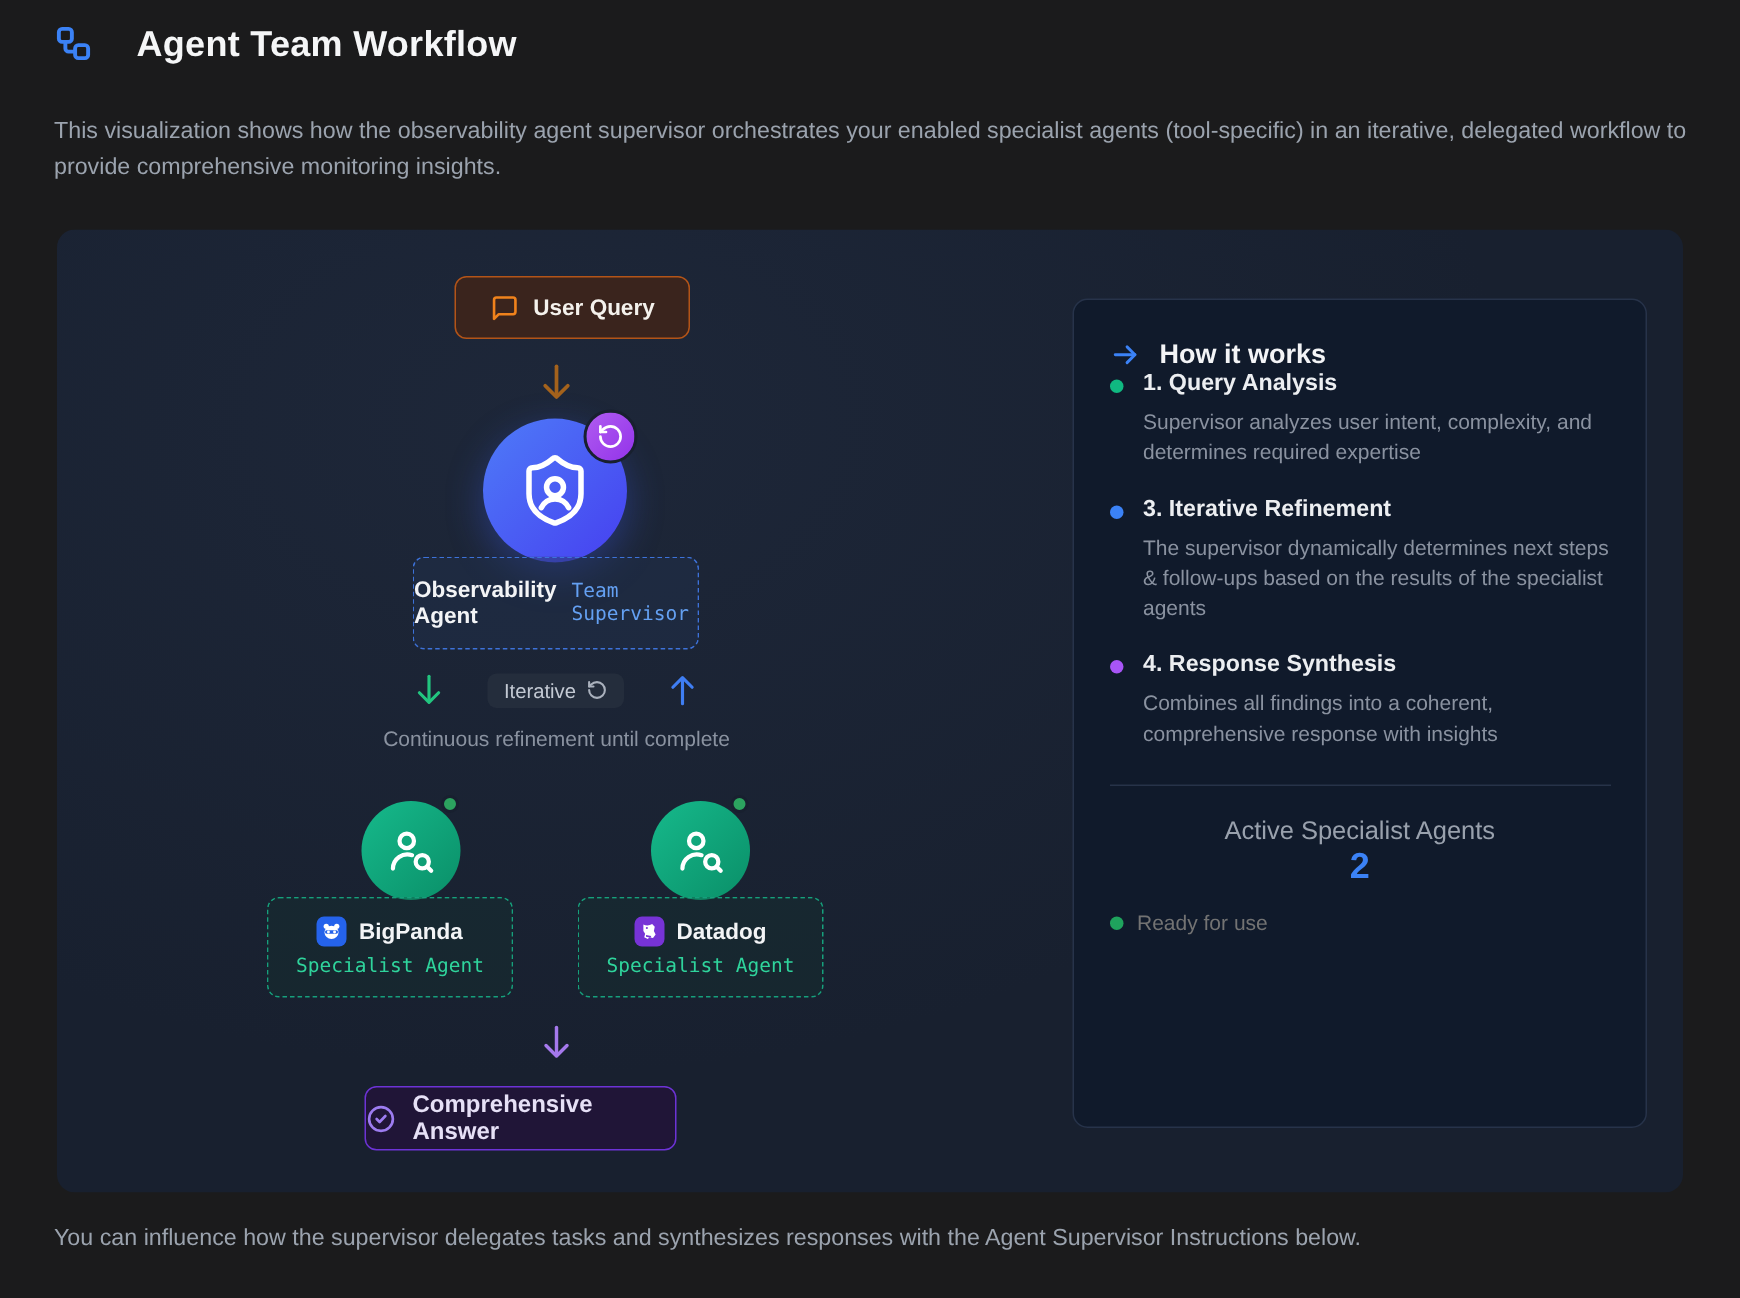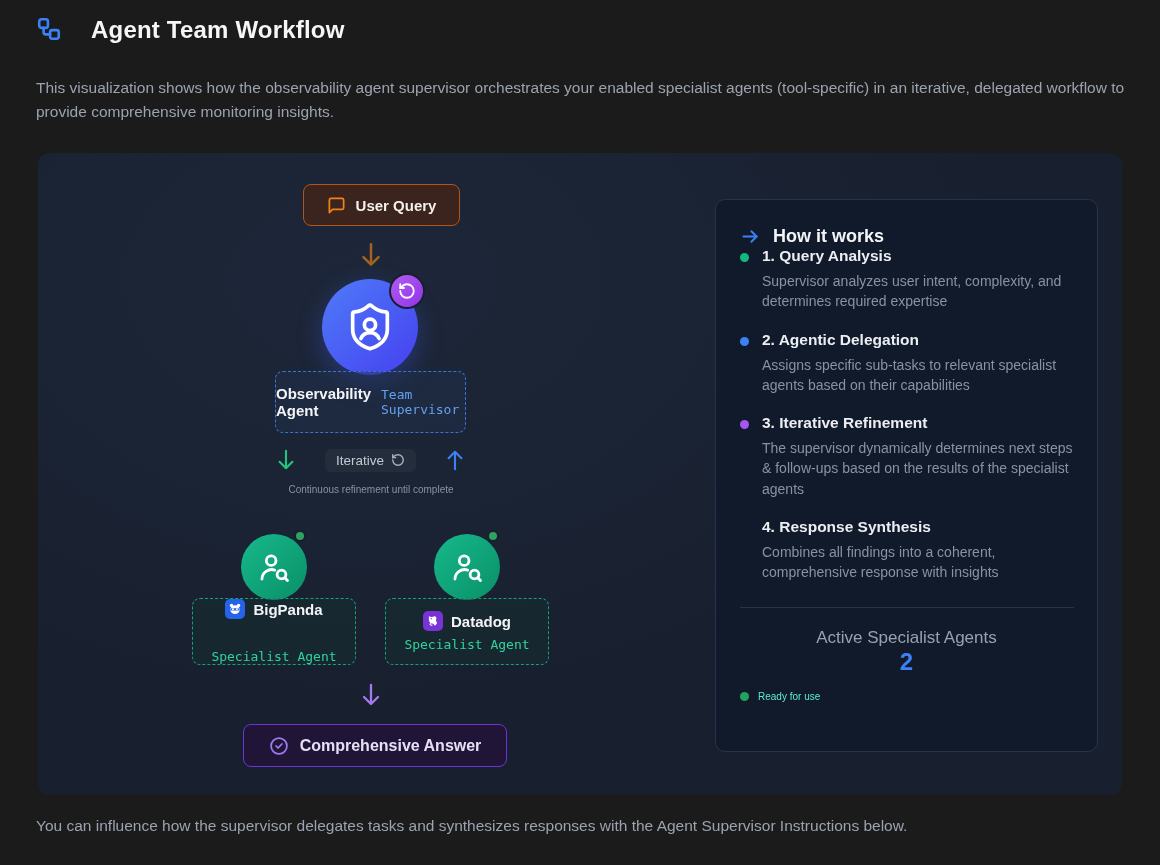--- a/index.html
+++ b/index.html
@@ -63,21 +63,21 @@
 
   .iter-row { position: absolute; left: 237px; top: 293px; width: 191px; height: 28px;
     display: flex; align-items: center; justify-content: space-between; }
   .iter-badge {
     background: #242d3c; border-radius: 6px; padding: 4px 11px;
     display: flex; align-items: center; gap: 7px;
     color: #c3c9d3; font-size: 13.5px;
   }
   .iter-caption {
     position: absolute; left: 133px; top: 331px; width: 400px; text-align: center;
-    font-size: 10px; color: #8a92a0;
+    font-size: 14px; color: #8a92a0;
   }
 
   .agent-circle {
     position: absolute; top: 381px; width: 66px; height: 66px; border-radius: 50%;
     background: linear-gradient(135deg, #16b98b 0%, #0a8f68 100%);
     display: flex; align-items: center; justify-content: center;
   }
   .agent-circle.a0 { left: 203px; }
   .agent-circle.a1 { left: 396px; }
   .agent-dot {
@@ -86,33 +86,33 @@
   }
   .agent-dot.a0 { left: 256px; }
   .agent-dot.a1 { left: 449px; }
 
   .agent-box {
     position: absolute; top: 445px; width: 164px; height: 67px;
     background: rgba(18, 58, 48, .28);
     border: 1.5px dashed #16a07c; border-radius: 8px;
     display: flex; flex-direction: column; align-items: center; justify-content: center; gap: 6px;
   }
-  .agent-box.a0 { left: 154px; justify-content: space-between; }
+  .agent-box.a0 { left: 140px; }
   .agent-box.a1 { left: 347px; }
   .agent-box .name-row { display: flex; align-items: center; gap: 8px; }
   .agent-box .name { font-size: 15px; font-weight: 700; color: #f3f4f6; }
   .agent-box .role { font-size: 13px; color: #2fd49c; }
   .logo-chip { width: 20px; height: 20px; border-radius: 5px; display: flex; align-items: center; justify-content: center; }
   .logo-chip.bigpanda { background: #2563eb; }
   .logo-chip.datadog { background: #7733d6; }
 
   .answer-btn {
-    position: absolute; left: 205px; top: 571px; width: 264px; height: 43px;
+    position: absolute; left: 205px; top: 571px; width: 208px; height: 43px;
     background: #201537; border: 1px solid #6d33d6; border-radius: 8px;
-    display: flex; align-items: center; justify-content: center; gap: 11px;
+    display: flex; align-items: center; justify-content: flex-end; gap: 11px;
     color: #e6e0f6; font-size: 16px; font-weight: 700; cursor: pointer;
   }
 
   
   .info-panel {
     position: absolute; left: 677px; top: 46px; width: 383px; height: 553px;
     background: #101a2b; border: 1px solid #27334a; border-radius: 10px;
     padding: 26px 24px 0 24px;
   }
   .info-head { display: flex; align-items: center; gap: 12px; }
@@ -124,21 +124,21 @@
   .step:nth-of-type(3) .bullet { background: #3b82f6; }
   .step:nth-of-type(4) .bullet { background: #a855f7; }
   .step .title { font-size: 15.5px; font-weight: 700; color: #eceef1; margin-bottom: 6px; }
   .step .desc { font-size: 14px; line-height: 1.45; color: #8a92a0; }
   .panel-divider { border: none; border-top: 1px solid #273349; margin: 24px -1px 0 0; }
   .active-row { display: flex; align-items: center; justify-content: space-between; margin-top: 20px; flex-direction: column; }
   .active-row .label { font-size: 17px; color: #99a1ad; }
   .active-row .count { font-size: 24px; font-weight: 800; color: #3b82f6; }
   .ready-row { display: flex; align-items: center; gap: 9px; margin-top: 15px; }
   .ready-row .dot { width: 9px; height: 9px; border-radius: 50%; background: #1fa35d; }
-  .ready-row .label { font-size: 10px; color: #5eead4; }
+  .ready-row .label { font-size: 14px; color: #737373; }
 
   
   .footer-note {
     position: absolute; left: 36px; top: 817px; width: 1100px;
     font-size: 15.5px; color: #9ba3ae;
   }
   svg { display: block; }
 </style>
 </head>
 <body>
@@ -303,27 +303,20 @@
     </div>
 
     <div class="step">
       <span class="bullet"></span>
       <div>
         <div class="title">1. Query Analysis</div>
         <div class="desc">Supervisor analyzes user intent, complexity, and determines required expertise</div>
       </div>
     </div>
 
-    <div class="step">
-      <span class="bullet"></span>
-      <div>
-        <div class="title">2. Agentic Delegation</div>
-        <div class="desc">Assigns specific sub-tasks to relevant specialist agents based on their capabilities</div>
-      </div>
-    </div>
 
     <div class="step">
       <span class="bullet"></span>
       <div>
         <div class="title">3. Iterative Refinement</div>
         <div class="desc">The supervisor dynamically determines next steps &amp; follow-ups based on the results of the specialist agents</div>
       </div>
     </div>
 
     <div class="step">

